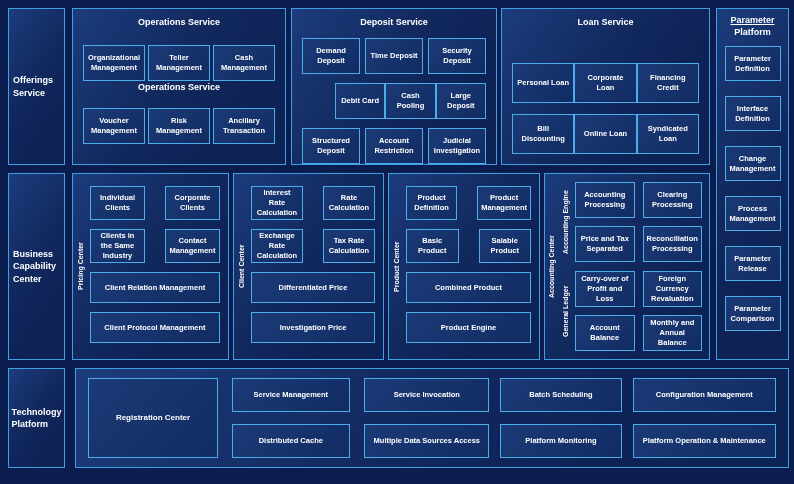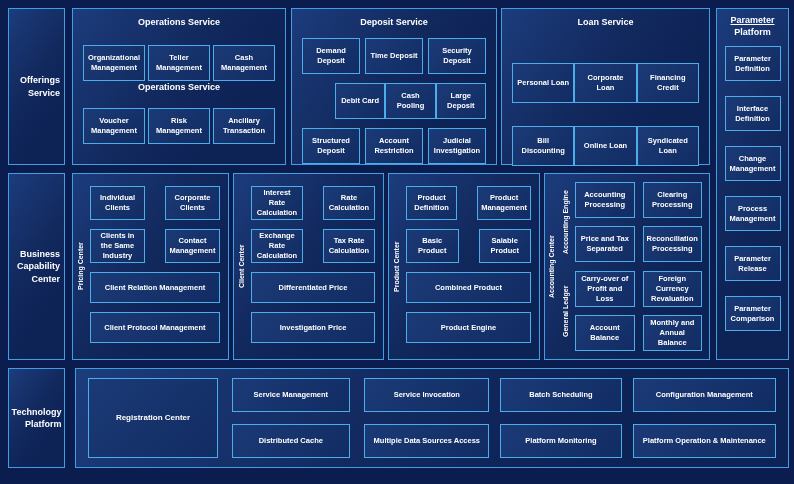--- a/index.html
+++ b/index.html
@@ -1,21 +1,21 @@
 <!DOCTYPE html>
 <html><head>
 <meta charset="utf-8">
 <style>
   html,body{margin:0;padding:0;background:#081a44;}
   .stage{position:relative;width:794px;height:484px;background:#0a1d4e;
          font-family:"Liberation Sans",sans-serif;color:#fff;overflow:hidden;}
   .sec{position:absolute;border:1.5px solid #3f9fe2;
        background:linear-gradient(125deg,#1c3c7c 0%,#12295e 45%,#0d2255 75%);
        box-sizing:border-box;}
-  .railbox{display:flex;align-items:center;justify-content:center;text-align:right;
+  .railbox{display:flex;align-items:center;justify-content:center;text-align:left;
            font-weight:bold;font-size:9px;line-height:1.35;padding:4px;}
   .title{font-weight:bold;font-size:9px;text-align:center;padding-top:8px;}
   .box{border:1px solid #4badea;background:linear-gradient(135deg,#1b3a76 0%,#122c63 100%);
        display:flex;align-items:center;justify-content:center;text-align:center;
        font-weight:bold;font-size:7.5px;line-height:1.3;box-sizing:border-box;padding:2px 3px;}
   .row3{display:flex;justify-content:space-between;padding:0 10px;}
   .row3 .box{width:62px;height:36px;}
   .dep .row3 .box{width:58px;height:36px;}
   .loan .row3 .box{width:64px;height:40px;}
   .subcap{font-weight:bold;font-size:9px;text-align:center;margin-top:1px;}
@@ -83,21 +83,21 @@
     </div>
   </div>
 
   <div class="sec loan" style="left:501px;top:8px;width:209px;height:157px;">
     <div class="title">Loan Service</div>
     <div class="row3" style="margin-top:36px;">
       <div class="box">Personal Loan</div>
       <div class="box">Corporate Loan</div>
       <div class="box">Financing Credit</div>
     </div>
-    <div class="row3" style="margin-top:23px;">
+    <div class="row3" style="margin-top:11px;">
       <div class="box">Bill Discounting</div>
       <div class="box">Online Loan</div>
       <div class="box">Syndicated Loan</div>
     </div>
   </div>
 
   <div class="sec param" style="left:716px;top:8px;width:73px;height:352px;">
     <div class="title" style="padding-top:6px;text-decoration:underline;">Parameter</div>
     <div class="title" style="padding-top:2px;">Platform</div>
     <div class="stack">

